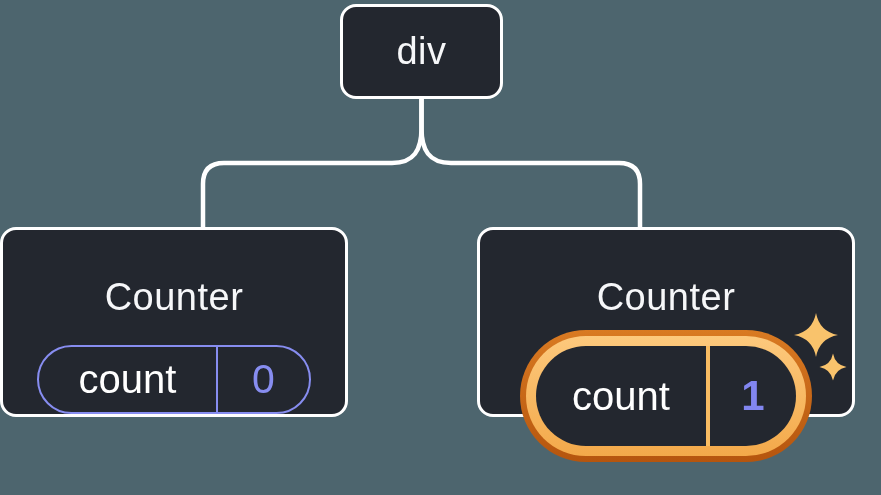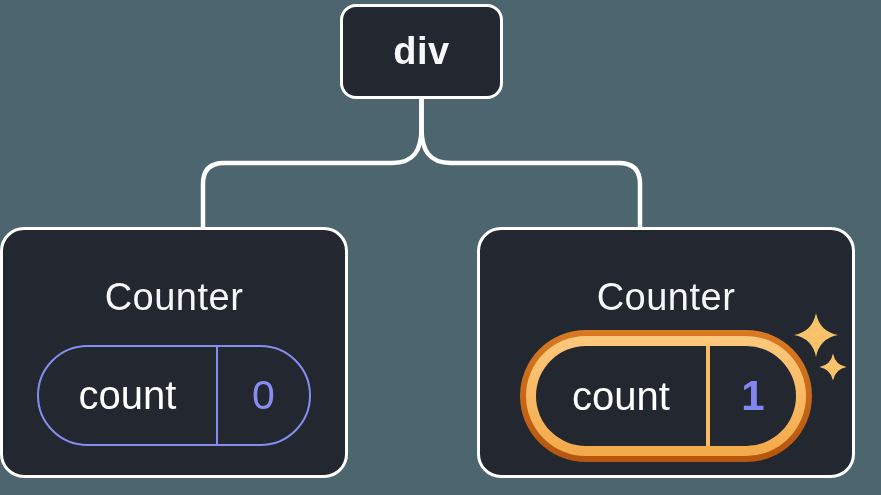--- a/index.html
+++ b/index.html
@@ -12,34 +12,34 @@
   .stage { position:relative; width:881px; height:495px; }
 
   
   .node-root {
     position:absolute; left:340px; top:4px; width:163px; height:95px;
     box-sizing:border-box;
     background:#23272f;
     border:3.5px solid #ffffff;
     border-radius:16px;
     display:flex; align-items:center; justify-content:center;
-    color:#f6f7f9; font-size:38px; letter-spacing:0.5px;font-weight:bold;
+    color:#f6f7f9; font-size:38px; letter-spacing:0.5px;
   }
 
   
   .connector { position:absolute; left:0; top:0; width:881px; height:495px; pointer-events:none; }
   .connector path { stroke:#ffffff; stroke-width:4.5; fill:none; }
 
   
   .card {
-    position:absolute; top:227px; height:251px;
+    position:absolute; top:227px; height:190px;
     box-sizing:border-box;
     background:#23272f;
     border:3.5px solid #ffffff;
-    border-radius:24px;
+    border-radius:16px;
     display:flex; flex-direction:column; align-items:center;
   }
   .card-left  { left:0px;   width:348px; }
   .card-right { left:477px; width:378px; }
   .card-title {
     margin-top:45px;
     color:#f6f7f9; font-size:38px; line-height:44px; letter-spacing:0.5px;
   }
 
   

